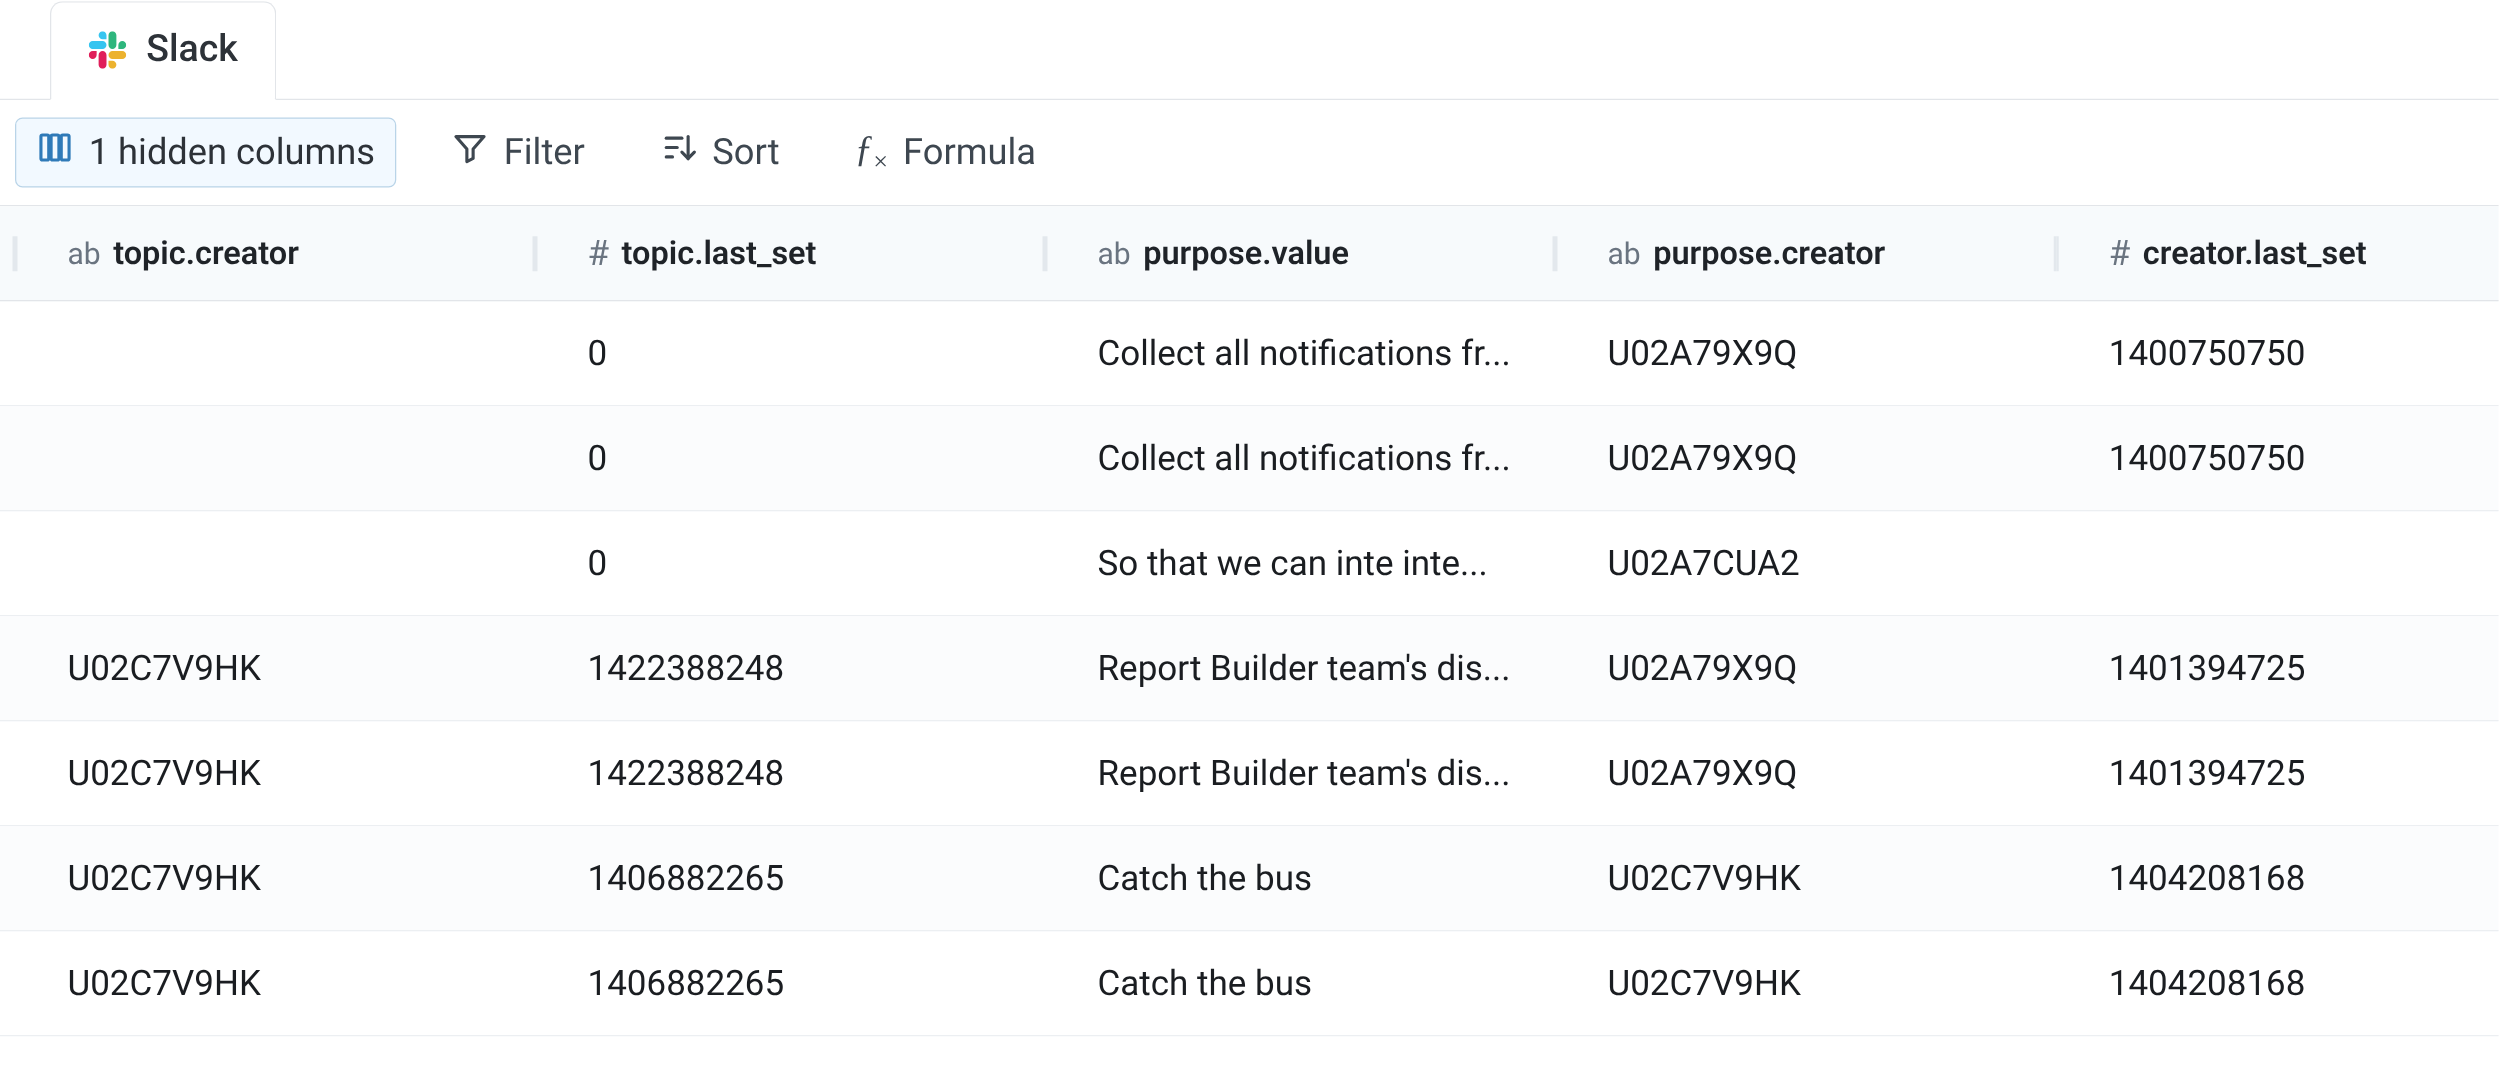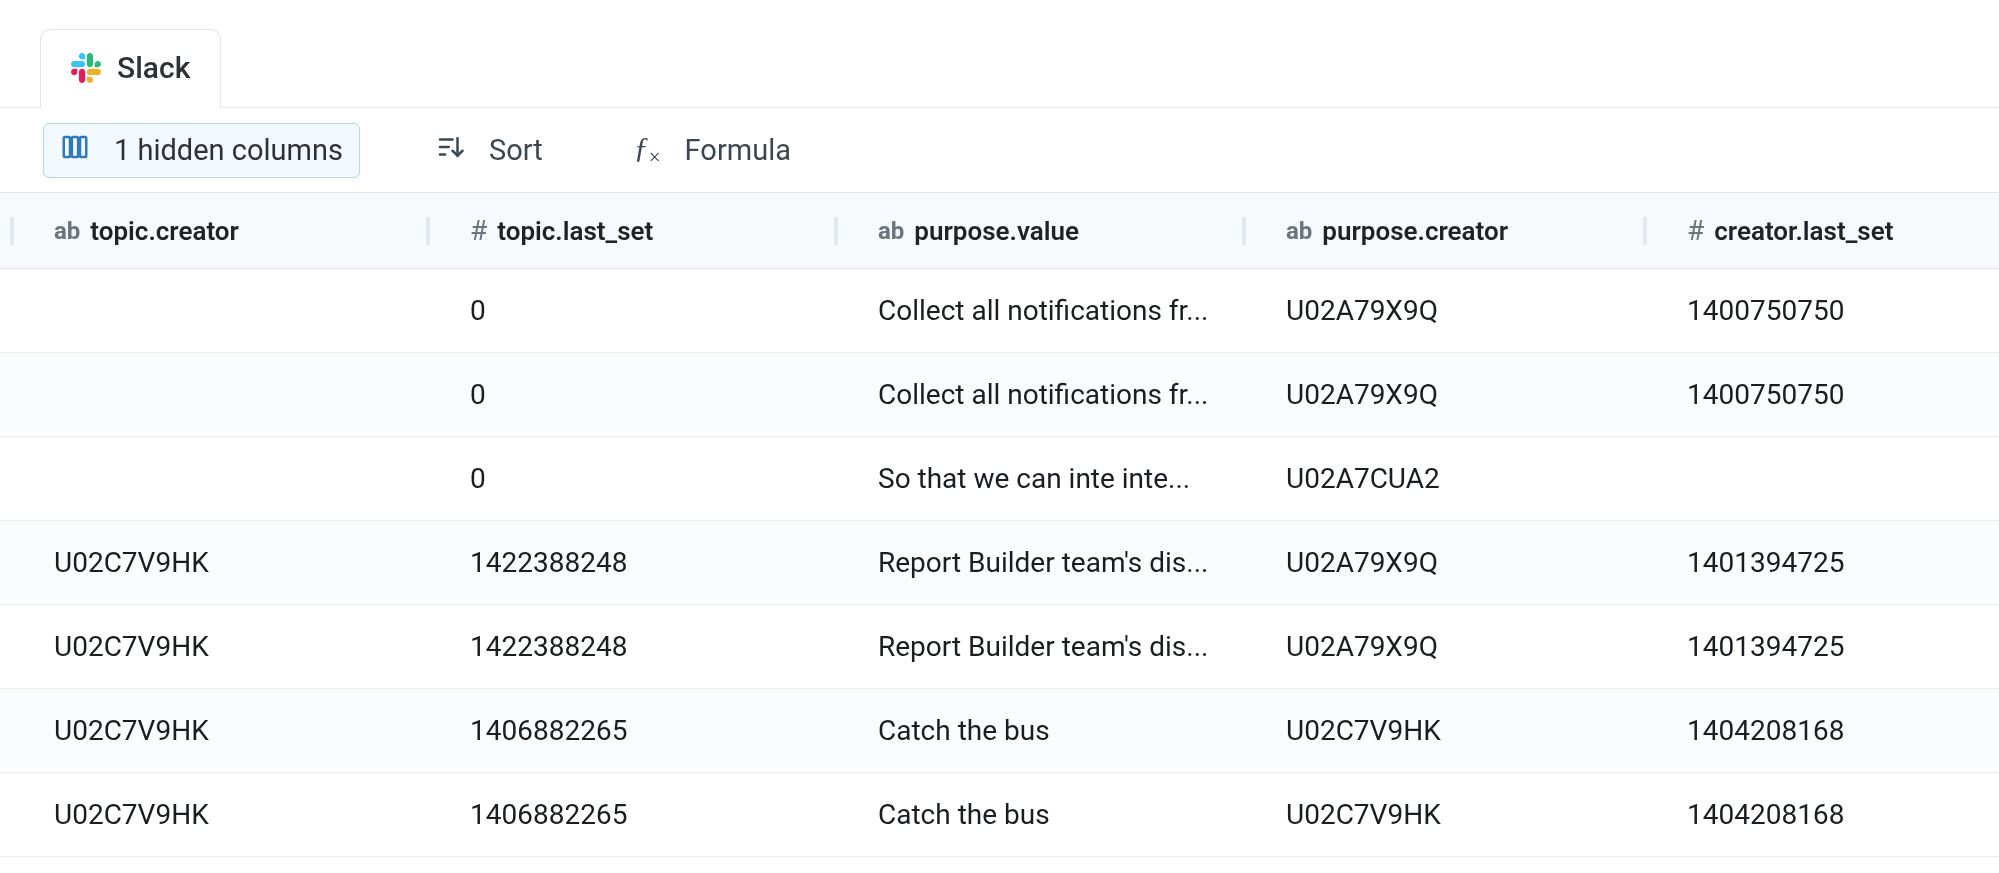--- a/index.html
+++ b/index.html
@@ -10,21 +10,21 @@
     background: #fff;
     color: #1a1a1a;
     overflow: hidden;
   }
 
   
   .tab-row {
     display: flex;
     align-items: flex-end;
     padding-left: 40px;
-    height: 108px;
+    height: 80px;
     border-bottom: 1px solid #e2e5e9;
   }
   .tab {
     display: flex;
     align-items: center;
     gap: 16px;
     padding: 20px 30px 22px 30px;
     border: 1px solid #e2e5e9;
     border-bottom: 1px solid #fff;
     border-radius: 10px 10px 0 0;
@@ -42,27 +42,26 @@
   .toolbar {
     display: flex;
     align-items: center;
     gap: 28px;
     padding: 14px 12px 14px 12px;
     border-bottom: 1px solid #e2e5e9;
   }
   .tool {
     display: flex;
     align-items: center;
-    gap: 24px;
+    gap: 12px;
     font-size: 29px;
     color: #3e4750;
     padding: 8px 16px;
     border-radius: 6px;
     cursor: pointer;
-    margin-left: 31px;
   }
   .tool.pill {
     border: 1px solid #b9d4e8;
     background: #f2f9ff;
     color: #2d3238;
   }
   .tool svg { width: 30px; height: 30px; stroke: currentColor; fill: none; }
   .tool.pill svg { stroke: #2f7ab8; }
   .tool .fx { font-style: italic; font-family: Georgia, 'Times New Roman', serif; font-size: 30px; }
   .tool .fx sub { font-style: normal; font-size: 0.7em; }
@@ -89,21 +88,21 @@
   }
   .th .grip, .th .grip-right {
     position: absolute;
     top: 50%; transform: translateY(-50%);
     width: 3px; height: 28px;
     border-left: 2px solid #cdd4db;
     border-right: 2px solid #cdd4db;
     opacity: 0.45;
   }
   .th .grip { left: 10px; }
-  .th .type-icon { color: #6a7480; font-size: 24px; font-weight: 700; }
+  .th .type-icon { color: #6a7480; font-size: 24px; font-weight: 400; }
   .th .type-icon.ab { letter-spacing: 0; }
   .th .type-icon.hash { font-size: 28px; font-weight: 400; }
 
   .col-0 { width: 416px; }
   .col-1 { width: 408px; }
   .col-2 { width: 408px; }
   .col-3 { width: 401px; }
   .col-4 { width: 366px; flex: 0 0 auto; }
 
   .tbody {}
@@ -148,20 +147,28 @@
       <svg viewBox="0 0 24 24" stroke-width="2">
           <rect x="3" y="4" width="5" height="16" rx="1"></rect>
           <rect x="9.5" y="4" width="5" height="16" rx="1"></rect>
           <rect x="16" y="4" width="5" height="16" rx="1"></rect>
         </svg>
     </span>
     <span>1 hidden columns</span>
   </div>
   <div class="tool">
     <span>
+      <svg viewBox="0 0 24 24" stroke-width="2" stroke-linejoin="round" stroke-linecap="round">
+          <path d="M3 5h18l-7 8v6l-4 2v-8L3 5z"></path>
+        </svg>
+    </span>
+    <span>Filter</span>
+  </div>
+  <div class="tool">
+    <span>
       <svg viewBox="0 0 24 24" stroke-width="2" stroke-linecap="round">
           <line x1="4" y1="6" x2="14" y2="6"></line>
           <line x1="4" y1="12" x2="11" y2="12"></line>
           <line x1="4" y1="18" x2="8" y2="18"></line>
           <line x1="18" y1="5" x2="18" y2="19"></line>
           <polyline points="14 15 18 19 22 15"></polyline>
         </svg>
     </span>
     <span>Sort</span>
   </div>

